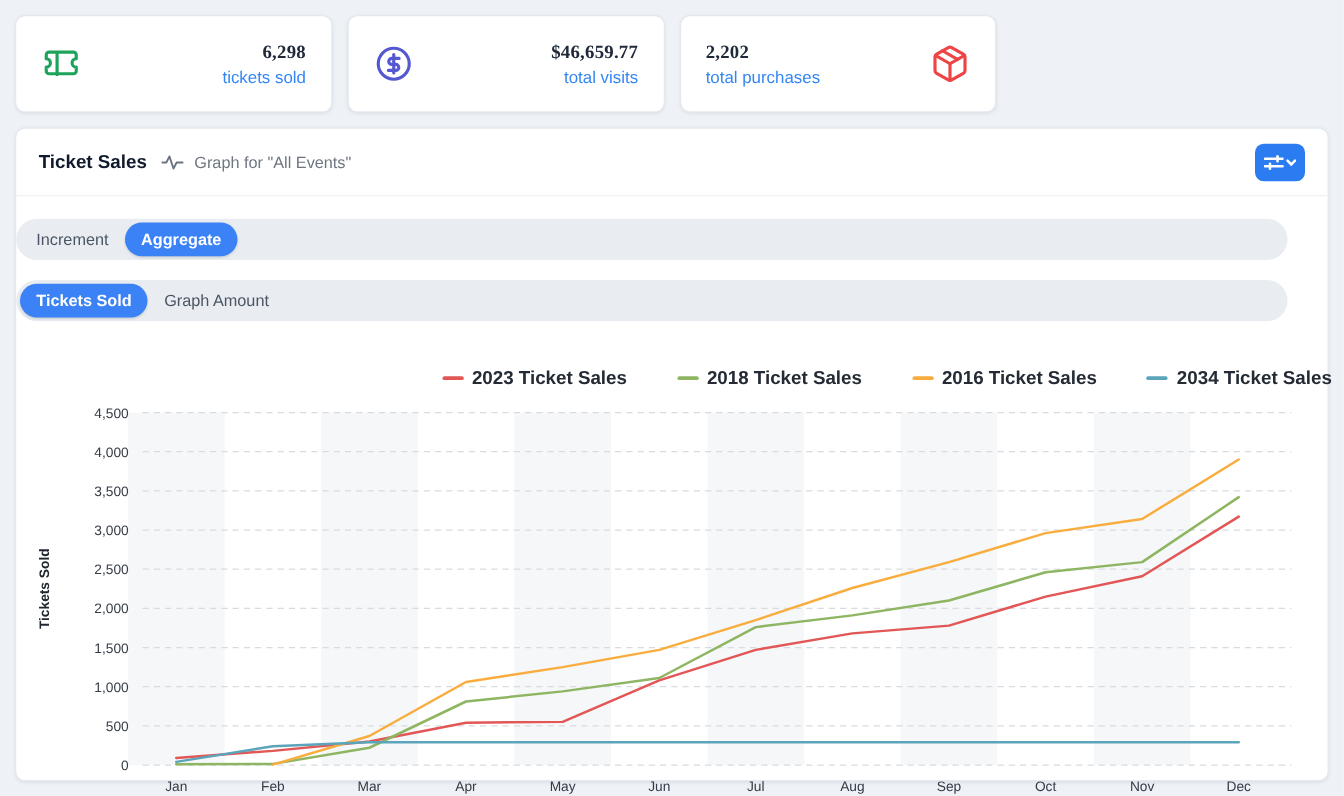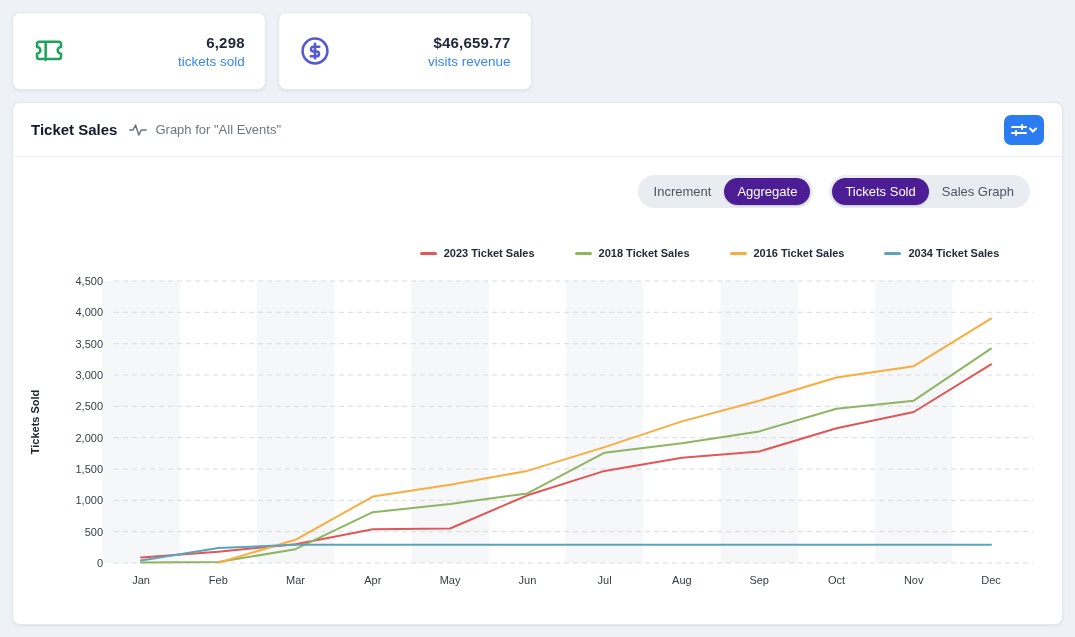--- a/index.html
+++ b/index.html
@@ -23,21 +23,21 @@
     height:78px;
     display:flex;
     align-items:center;
     justify-content:space-between;
     padding:0 20px;
     box-shadow:0 1px 3px rgba(16,24,40,.07);
   }
   .stat-text { display:flex; flex-direction:column; gap:3px; }
   .stat-text.right { align-items:flex-end; text-align:right; }
   .stat-text.left  { align-items:flex-start; text-align:left; }
-  .stat-value { font-size:15px; font-weight:700; color:#20293a; letter-spacing:.2px; }
+  .stat-value { font-size:15px; font-weight:700; color:#20293a; letter-spacing:.2px;font-family:Liberation Serif, serif; }
   .stat-label { font-size:13.5px; color:#3486f4; }
   .stat-icon { width:32px; height:32px; flex:0 0 auto; }
   .stat-icon svg { width:32px; height:32px; display:block; }
 
   .panel {
     background:#fff;
     border:1px solid #e4e9f0;
     border-radius:8px;
     margin:12px;
     height:523px;
@@ -61,58 +61,59 @@
     display:flex; align-items:center; justify-content:center;
     cursor:pointer;
   }
 
   .controls-row {
     display:flex;
     justify-content:flex-end;
     gap:16px;
     margin-top:18px;
     padding-right:32px;
+    flex-direction:column;
   }
   .seg-group {
     background:#e9edf1;
     border-radius:999px;
     padding:3px;
     display:flex;
     align-items:center;
   }
   .seg-group button {
     border:none;
     background:transparent;
     font-family:"Liberation Sans", sans-serif;
     font-size:13px;
     color:#4b5563;
     padding:6px 13px;
     border-radius:999px;
     cursor:pointer;
     white-space:nowrap;
   }
   .seg-group button.active {
-    background:#4c1d95;
+    background:#3b82f6;
     color:#fff;
-    font-weight:400;
+    font-weight:700;
     box-shadow:0 1px 2px rgba(0,0,0,.15);
   }
 
   .legend-row {
     display:flex;
     justify-content:center;
     gap:40px;
     margin-top:38px;
     position:relative;
     left:172px;
     height:14px;
   }
   .legend-item { display:flex; align-items:center; gap:7px; cursor:pointer; }
   .legend-swatch { width:17px; height:3px; border-radius:2px; }
-  .legend-label { font-size:11px; color:#242b35; font-weight:600; }
+  .legend-label { font-size:15px; color:#242b35; font-weight:600; }
 
   .chart-wrap { margin:8px 0 0 8px; width:1040px; height:335px; }
   .chart-wrap svg { display:block; }
 </style>
 </head>
 <body>
 
 <div class="stats-row">
 
   <div class="stat-card">
@@ -131,25 +132,39 @@
   <div class="stat-card">
     <span class="stat-icon">
       <svg viewBox="0 0 24 24" fill="none" stroke="#5559d1" stroke-width="1.9" stroke-linecap="round" stroke-linejoin="round">
         <circle cx="12" cy="12" r="9.3"></circle>
         <path d="M15.2 8.8h-4.4a1.8 1.8 0 1 0 0 3.6h2.4a1.8 1.8 0 1 1 0 3.6H8.8"></path>
         <path d="M12 17.5v-11"></path>
       </svg>
     </span>
     <div class="stat-text right">
       <span class="stat-value">$46,659.77</span>
-      <span class="stat-label">visits revenue</span>
-    </div>
-  </div>
-
-
+      <span class="stat-label">total visits</span>
+    </div>
+  </div>
+
+
+  <div class="stat-card">
+    <div class="stat-text left">
+      <span class="stat-value">2,202</span>
+      <span class="stat-label">total purchases</span>
+    </div>
+    <span class="stat-icon">
+      <svg viewBox="0 0 24 24" fill="none" stroke="#ef4444" stroke-width="1.9" stroke-linecap="round" stroke-linejoin="round">
+        <path d="M21 16V8a2 2 0 0 0-1-1.73l-7-4a2 2 0 0 0-2 0l-7 4A2 2 0 0 0 3 8v8a2 2 0 0 0 1 1.73l7 4a2 2 0 0 0 2 0l7-4A2 2 0 0 0 21 16z"></path>
+        <path d="M3.3 7 12 12l8.7-5"></path>
+        <path d="M12 22V12"></path>
+        <path d="M16.5 9.4 7.5 4.2"></path>
+      </svg>
+    </span>
+  </div>
 </div>
 
 <div class="panel">
 
   <div class="panel-header">
     <span class="panel-title">Ticket Sales</span>
     <span class="pulse-icon">
       <svg width="18" height="14" viewBox="0 0 22 16" fill="none" stroke="#6b7280" stroke-width="1.8" stroke-linecap="round" stroke-linejoin="round">
         <path d="M1 8h4l3-6 4 12 3-6h6"></path>
       </svg>
@@ -167,21 +182,21 @@
     </button>
   </div>
 
   <div class="controls-row">
     <div class="seg-group">
       <button>Increment</button>
       <button class="active">Aggregate</button>
     </div>
     <div class="seg-group">
       <button class="active">Tickets Sold</button>
-      <button>Sales Graph</button>
+      <button>Graph Amount</button>
     </div>
   </div>
 
   <div class="legend-row">
     <span class="legend-item">
       <span class="legend-swatch" style="background: rgb(226, 86, 86);"></span>
       <span class="legend-label">2023 Ticket Sales</span>
     </span>
     <span class="legend-item">
       <span class="legend-swatch" style="background: rgb(142, 181, 97);"></span>

